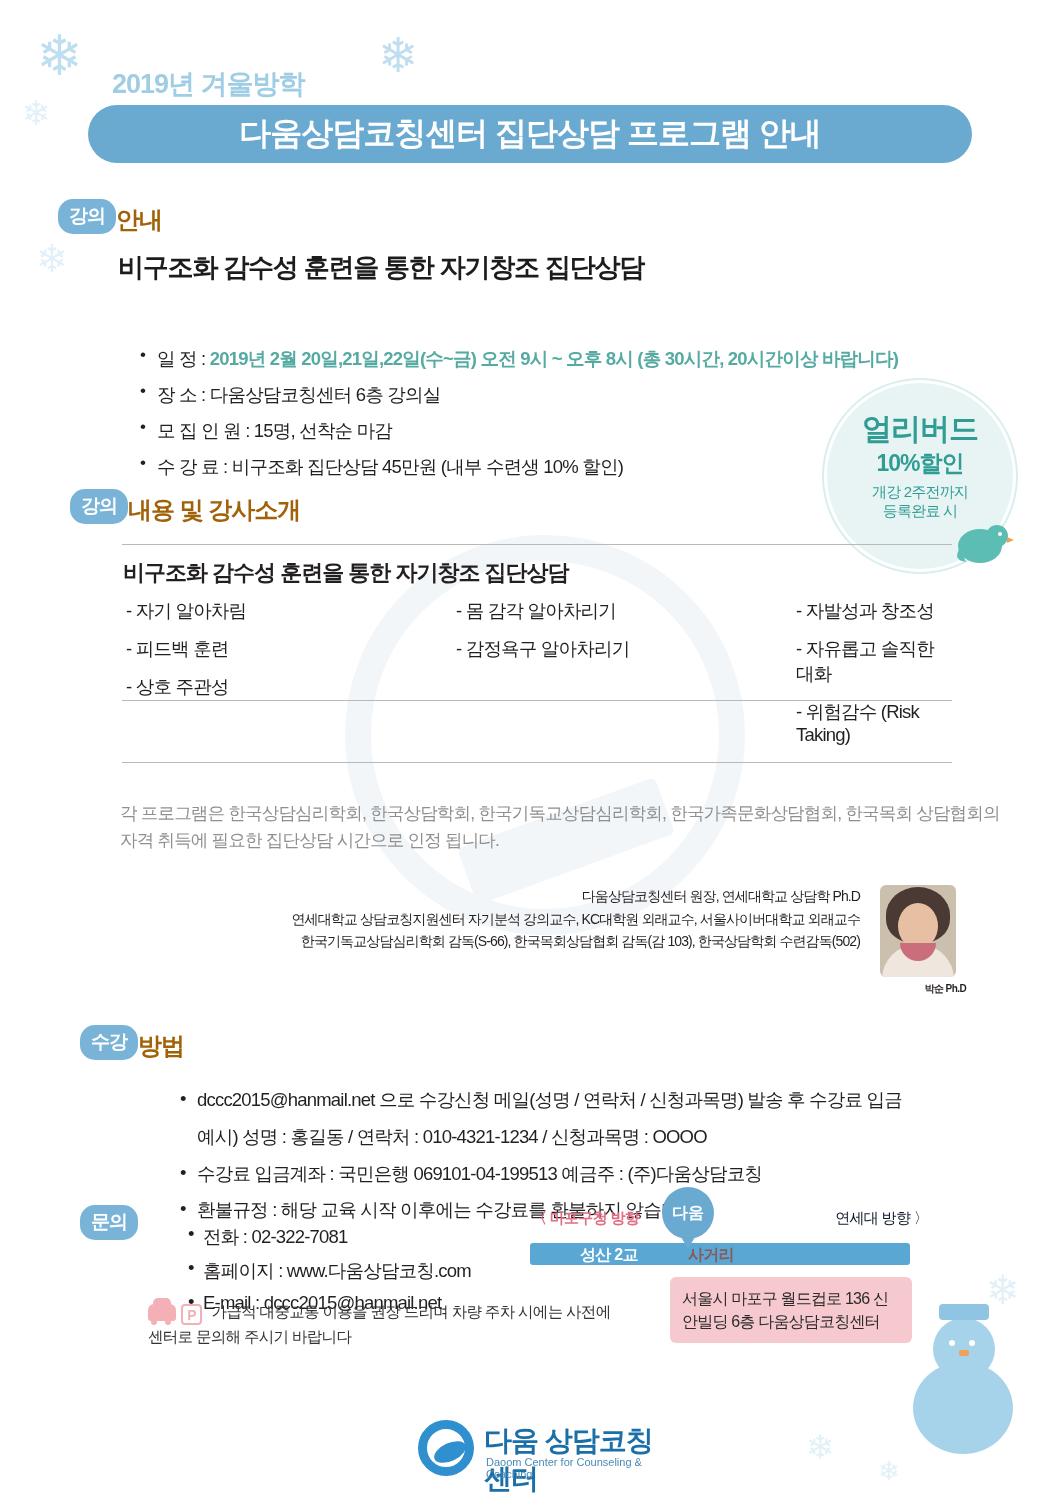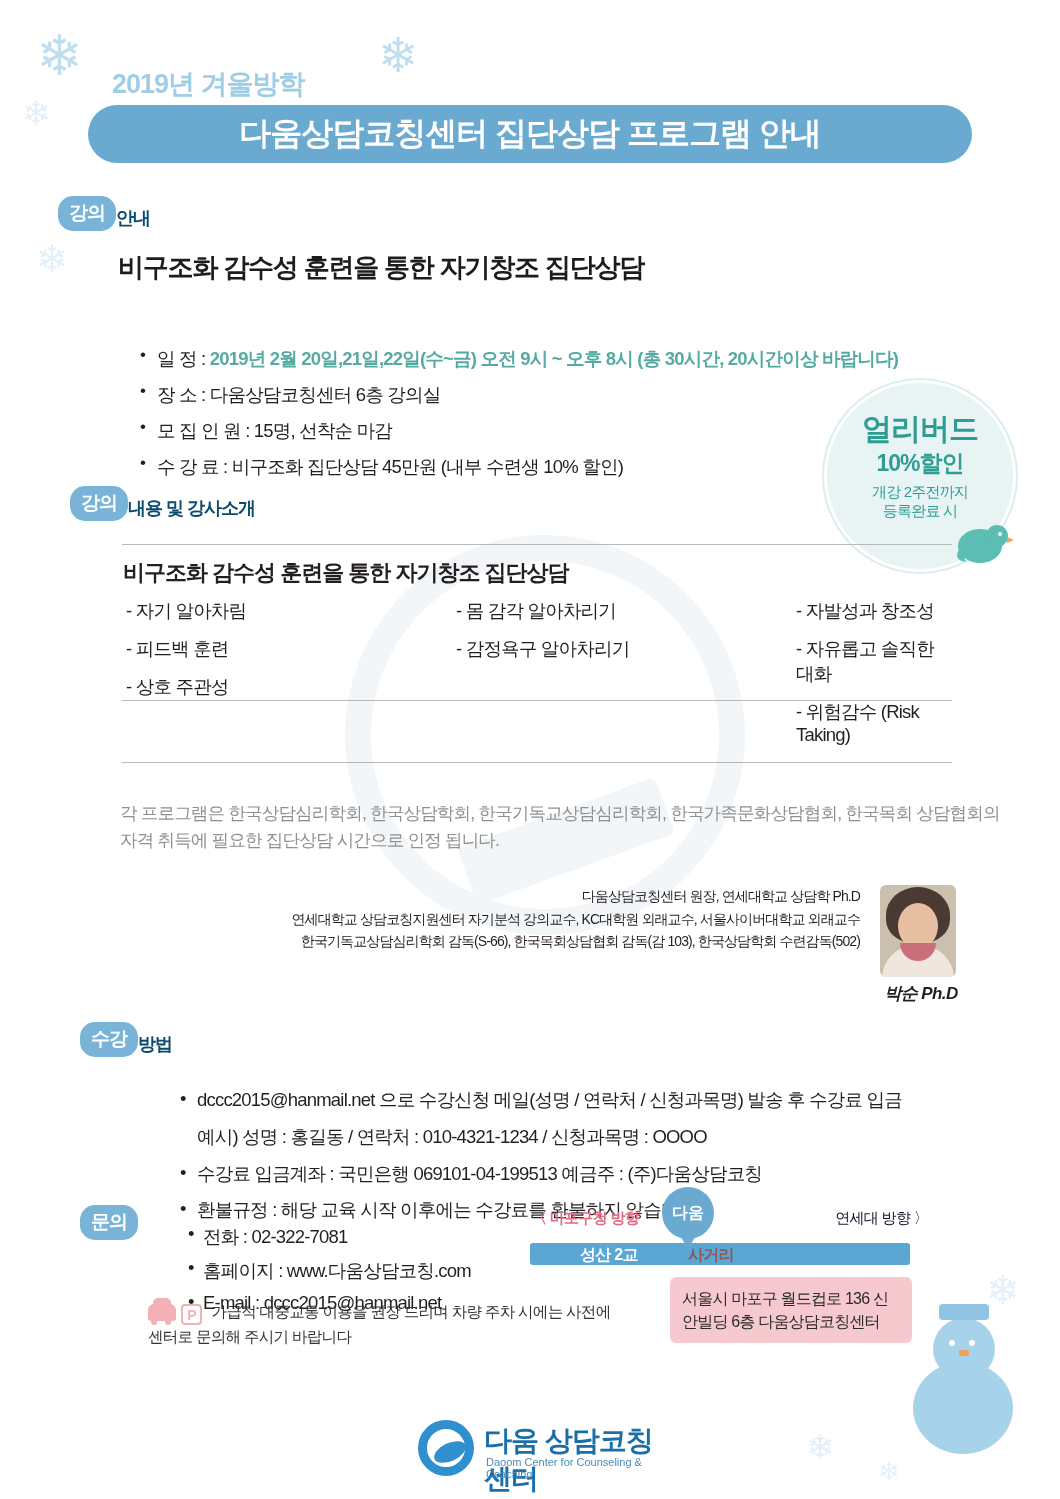--- a/index.html
+++ b/index.html
@@ -47,21 +47,21 @@
 
   
   .pill {
     position:absolute; display:flex; align-items:center; gap:0;
   }
   .pill .badge {
     background:#79b4d8; color:#fff; font-size:19px; font-weight:bold;
     padding:4px 11px 5px; border-radius:15px; letter-spacing:-1px;
   }
   .pill .ptext {
-    color:#0c4a6e; font-size:18px; font-weight:bold; letter-spacing:-1px;margin-top:8px;
+    color:#a16207; font-size:24px; font-weight:bold; letter-spacing:-1px;margin-top:8px;
   }
 
   
   .lecture-title {
     position:absolute; left:118px; top:250px;
     font-size:26px; font-weight:bold; letter-spacing:-1.2px; color:#1c1c1c;
   }
 
   
   .info-list { position:absolute; left:100px; top:330px; width:880px; }
@@ -114,22 +114,22 @@
   }
   .photo {
     position:absolute; left:880px; top:885px; width:76px; height:92px;
     border-radius:6px; overflow:hidden; background:#cbbfae;
   }
   .photo .hair{ position:absolute; left:6px; top:2px; width:64px; height:56px; background:#4a3a33; border-radius:50% 50% 42% 42%; }
   .photo .face{ position:absolute; left:18px; top:18px; width:40px; height:46px; background:#e7bfa3; border-radius:50%; }
   .photo .body{ position:absolute; left:2px; top:60px; width:72px; height:34px; background:#efe6dd; border-radius:40px 40px 0 0; }
   .photo .scarf{ position:absolute; left:20px; top:58px; width:36px; height:18px; background:#c96e7a; border-radius:0 0 18px 18px; }
   .photo-caption {
-    position:absolute; left:876px; top:982px; width:90px; text-align:center;
-    font-size:17px; font-weight:bold; letter-spacing:-0.6px;font-style:italic;
+    position:absolute; left:876px; top:982px; width:90px; text-align:right;
+    font-size:10px; font-weight:bold; letter-spacing:-0.6px;
   }
 
   
   .apply-list { position:absolute; left:140px; top:1070px; width:850px; }
   .apply-list li {
     list-style:none; font-size:18.5px; letter-spacing:-0.8px; margin-bottom:9px;
     position:relative; padding-left:17px; line-height:1.5;
   }
   .apply-list li:before{ content:"•"; position:absolute; left:0; top:-1px; }
   .apply-list .sub { padding-left:17px; }

